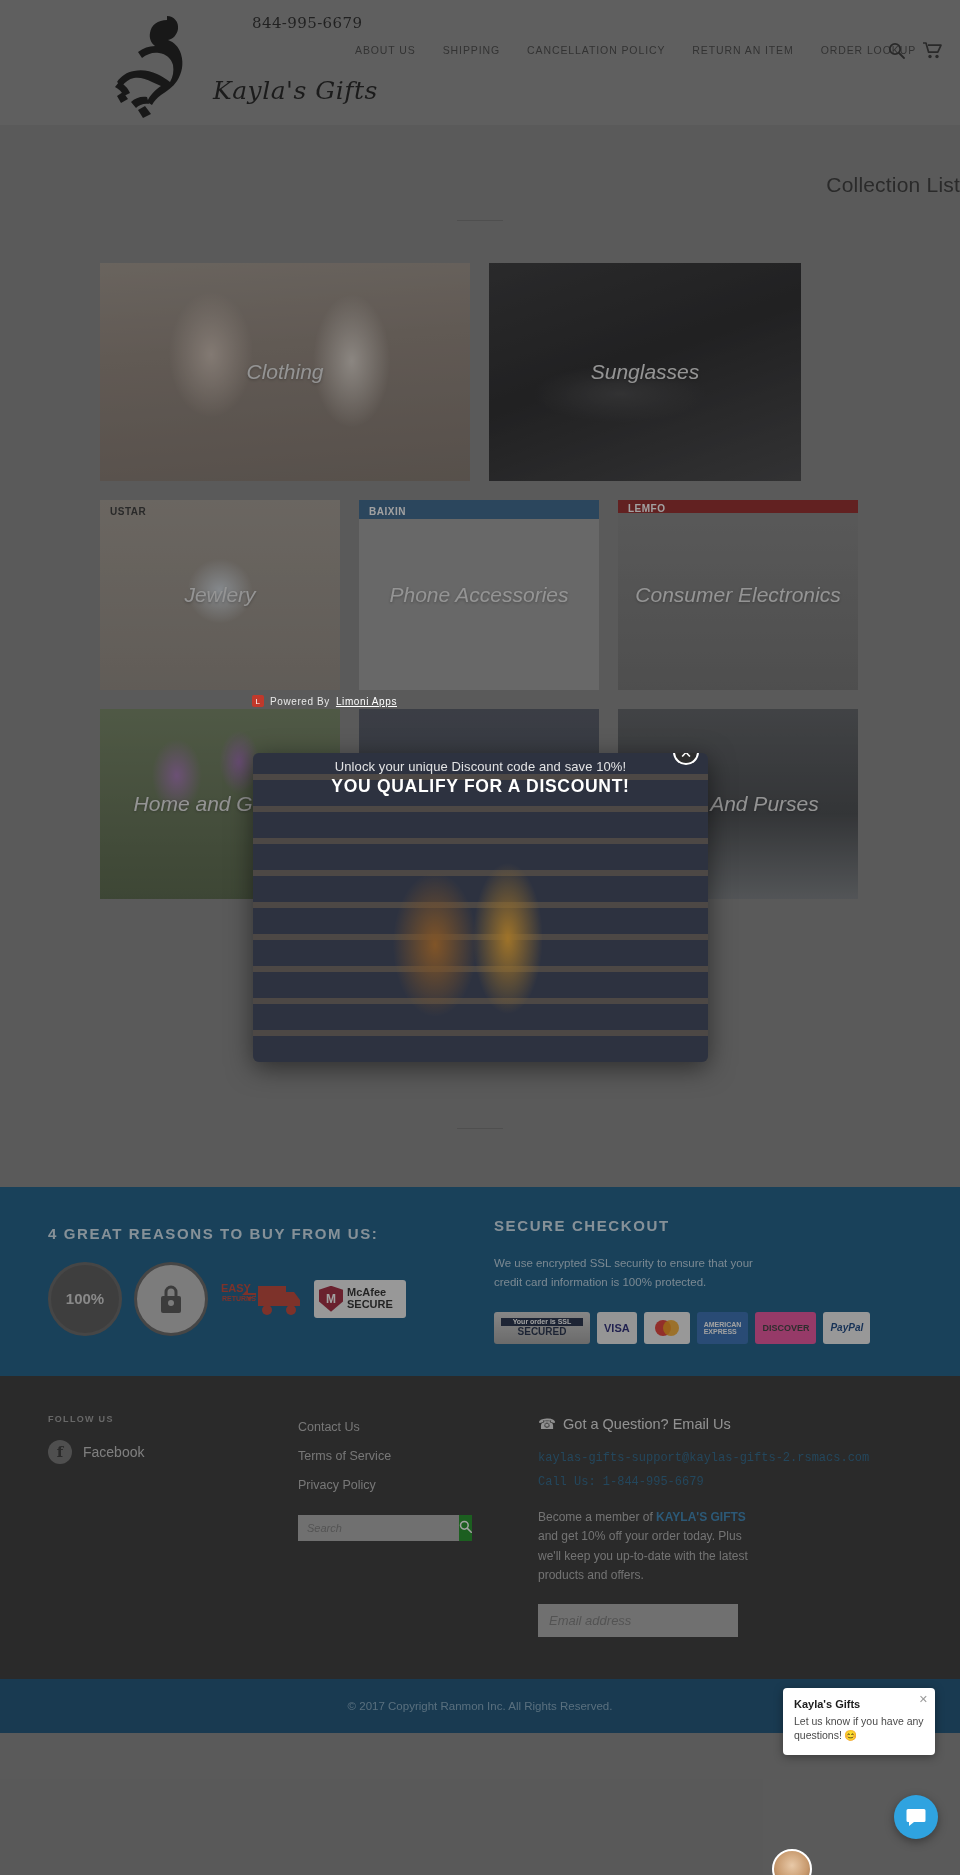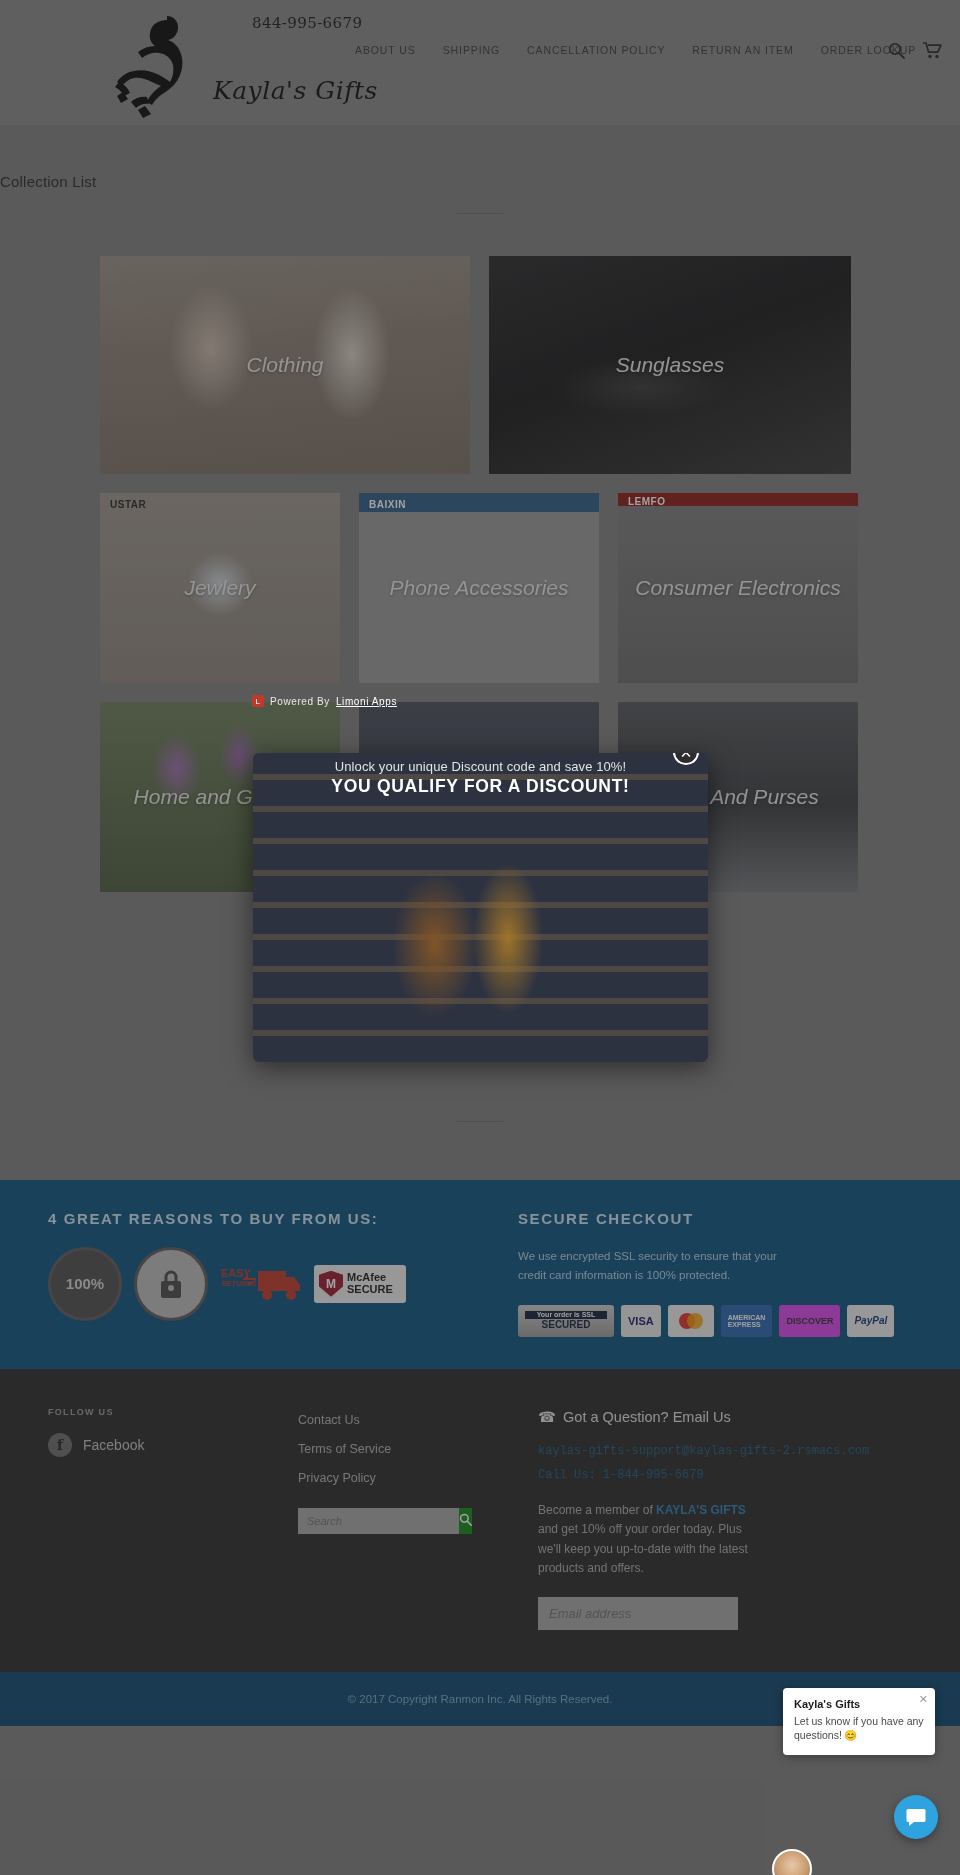--- a/index.html
+++ b/index.html
@@ -43,22 +43,22 @@
     letter-spacing: .9px; white-space: nowrap;
   }
   .nav-icons {
     position: absolute; right: 18px; top: 42px;
     display: flex; align-items: center; gap: 18px;
   }
   .icon-btn { color: #2a2a2a; display: block; }
 
   
   .section-title {
-    text-align: left; margin-top: 48px;
-    font-size: 15px; color: #2b2b2b; font-weight: 400;
+    text-align: right; margin-top: 48px;
+    font-size: 21px; color: #2b2b2b; font-weight: 400;
     letter-spacing: .2px;
   }
   .divider {
     width: 46px; height: 1px; background: #6e6e6e;
     margin: 23px auto 0;
   }
   .tiles { width: 760px; margin: 42px auto 0; }
   .tile-row { display: flex; gap: 19px; margin-bottom: 19px; }
   .tile {
     position: relative; overflow: hidden;
@@ -123,21 +123,21 @@
     width: 700px; margin: 52px auto 0; text-align: center;
     color: #2d2d2d; font-size: 18px; line-height: 1.72;
     letter-spacing: .8px;
   }
   .promo-sig { margin-top: 24px; font-size: 18px; letter-spacing: .8px; }
   .bottom-divider { width: 46px; height: 1px; background: #6e6e6e; margin: 60px auto 0; }
 
   
   .band {
     margin-top: 58px; width: 960px; background: #0d5480;
-    padding: 30px 48px 32px; display: flex; gap: 40px;
+    padding: 30px 48px 32px; display: flex; gap: 16px; align-items: center;
   }
   .band-left { width: 430px; }
   .band-title {
     color: #cfe2ef; font-size: 15px; font-weight: bold;
     letter-spacing: 1.6px; margin-bottom: 20px;
   }
   .badges { display: flex; align-items: center; gap: 12px; }
   .badge-seal {
     width: 74px; height: 74px; border-radius: 50%;
     background: #4f4f4f; color: #d5d5d5;
@@ -172,21 +172,21 @@
     height: 29px; background: #e9e9e9; border-radius: 3px;
     display: flex; align-items: center; justify-content: center;
     font-size: 11px; font-weight: bold; color: #1a1a6e; padding: 16px 7px;
   }
   .pay.ssl {
     background: linear-gradient(180deg,#cfcfcf,#9e9e9e);
     color: #14213d; font-size: 8px; width: 96px; flex-direction: column; line-height: 1.1;
   }
   .pay.mc { background: #efefef; }
   .pay.amex { background: #2a67b1; color: #fff; font-size: 7px; }
-  .pay.disc { background: #d946ef; color: #333; font-size: 9px; }
+  .pay.disc { background: #ec4899; color: #333; font-size: 9px; }
   .pay.pp { background: #efefef; color: #0c3b7c; font-size: 10px; font-style: italic; }
 
   
   .footer {
     width: 960px; background: #2b2b2b; padding: 38px 48px 42px;
     display: flex; gap: 0; position: relative;
   }
   .f-col-1 { width: 250px; }
   .f-head {
     color: #9a9a9a; font-size: 9px; letter-spacing: 1.3px;
@@ -363,21 +363,21 @@
 
   <h2 class="section-title">Collection List</h2>
   <div class="divider"></div>
 
   <div class="tiles">
     <div class="tile-row">
       <div class="tile" style="width:370px;height:218px">
         <div class="tile-img img-clothing"></div>
         <div class="tile-label">Clothing</div>
       </div>
-      <div class="tile" style="width:362px;height:218px">
+      <div class="tile" style="width:312px;height:218px">
         <div class="tile-img img-sunglasses"></div>
         <div class="tile-label">Sunglasses</div>
       </div>
     </div>
 
     <div class="tile-row">
       <div class="tile" style="width:240px;height:190px">
         <div class="tile-img img-jewelry"></div>
         <div class="tile-brand" style="left:10px;top:6px;color:#2a2a2a">USTAR</div>
         <div class="tile-label">Jewlery</div>

